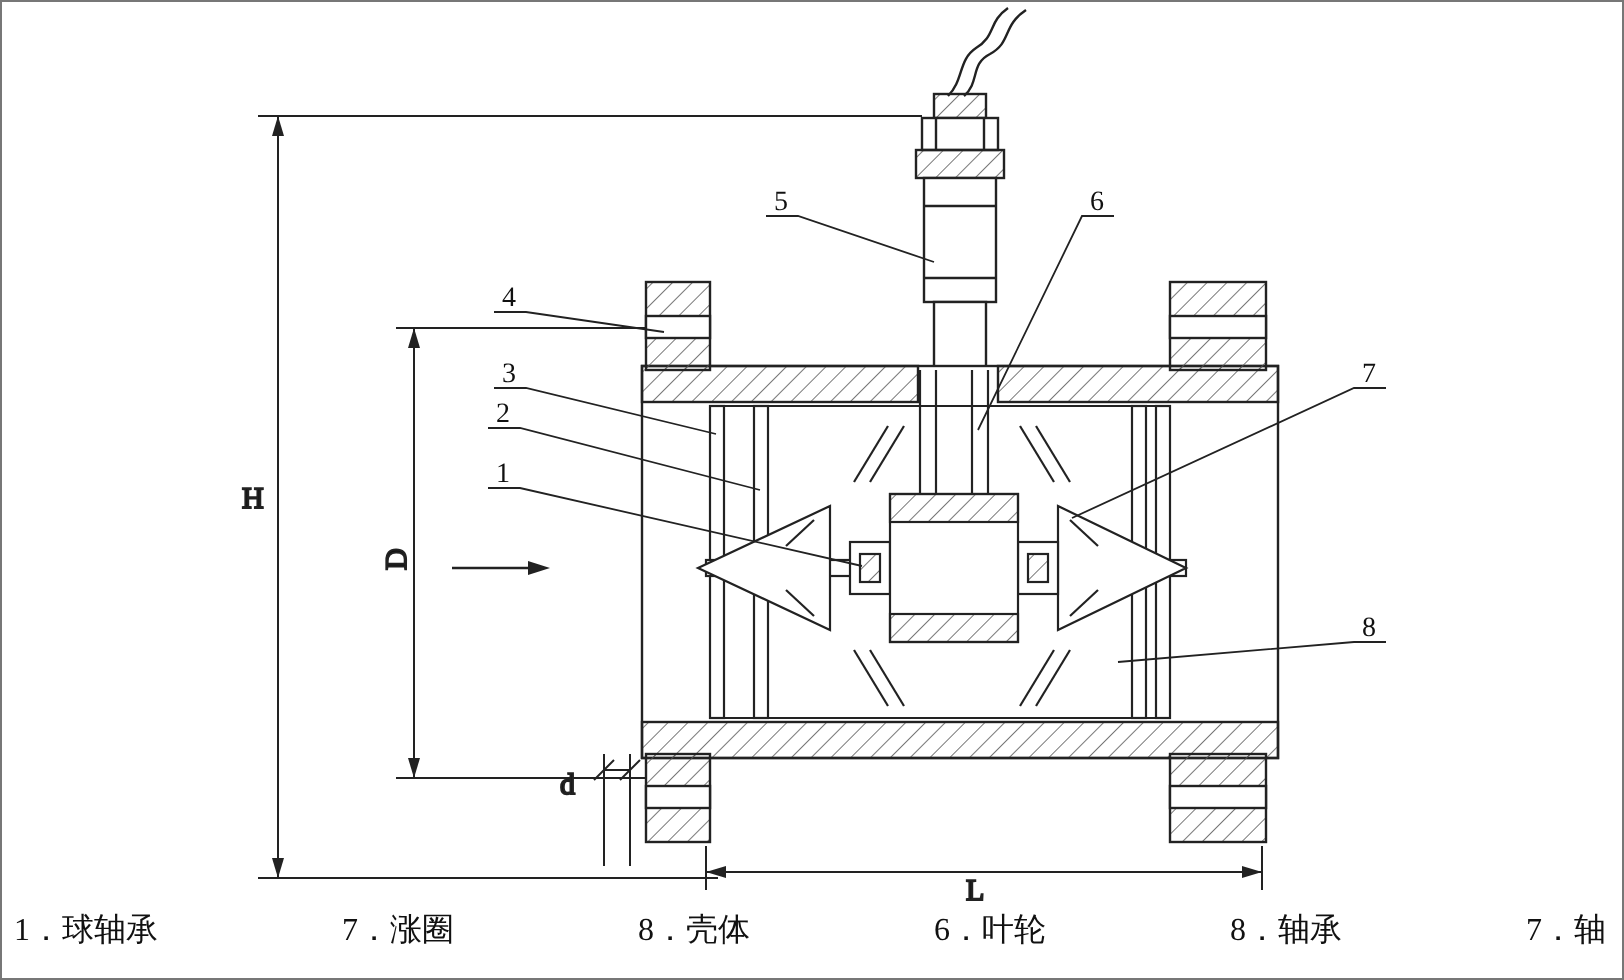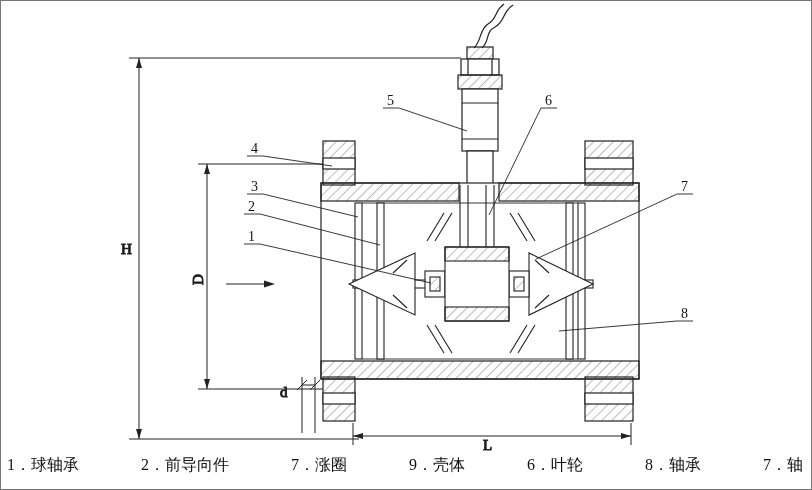--- a/index.html
+++ b/index.html
@@ -162,21 +162,20 @@
       <text class="num" x="250" y="190">3</text>
       <text class="num" x="247" y="210">2</text>
       <text class="num" x="247" y="240">1</text>
       <text class="num" x="680" y="190">7</text>
       <text class="num" x="680" y="317">8</text>
     </g>
   </svg>
 
   <div id="legend">
     <span>1．球轴承</span>
-    <span>2．前导向件</span>
     <span>7．涨圈</span>
-    <span>9．壳体</span>
+    <span>8．壳体</span>
     <span>6．叶轮</span>
     <span>8．轴承</span>
     <span>7．轴</span>
   </div>
 
 </div>
 
 </body></html>

